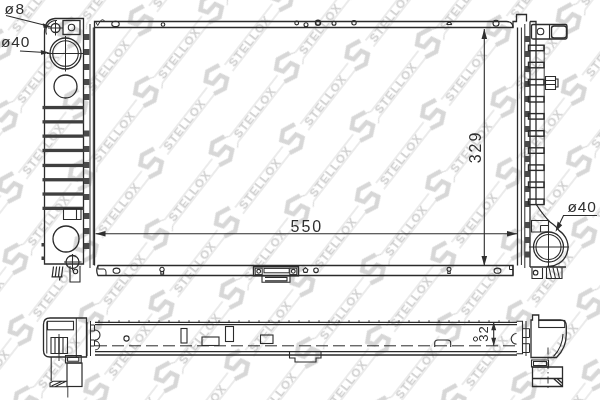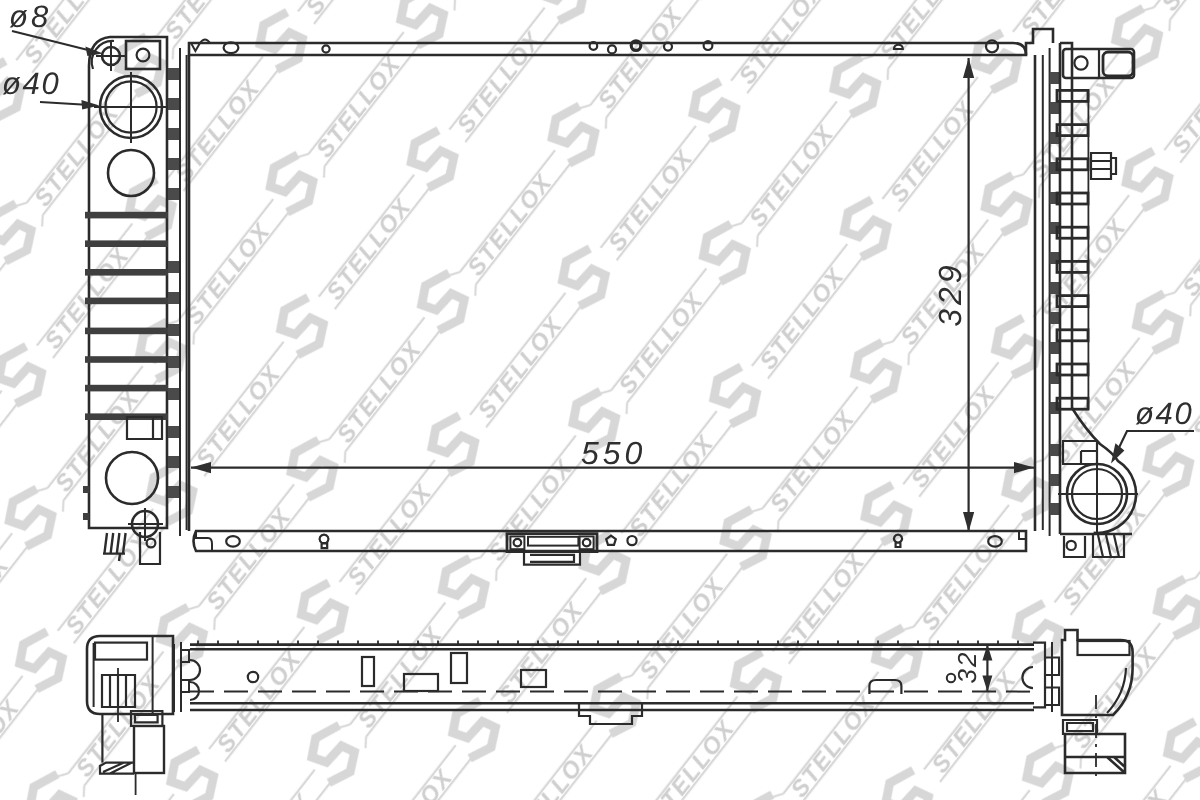--- a/index.html
+++ b/index.html
@@ -1,16 +1,16 @@
 <!DOCTYPE html>
 <html><head>
 <meta charset="utf-8">
 <style>
 html,body{margin:0;padding:0;background:#ffffff;}
-#stage{width:600px;height:400px;position:relative;overflow:hidden;background:#fff;font-style:italic;}
+#stage{width:600px;height:400px;position:relative;overflow:hidden;background:#fff;}
 text{font-family:"Liberation Sans",sans-serif;}
 </style>
 </head>
 <body>
 <div id="stage">
 <svg width="600" height="400" viewBox="0 0 600 400">
 <defs>
 <g id="wru">
   <path d="M-2,-5.5 H82 M-2,5.5 H82 M-2,-5.5 L-7,-9 M-2,5.5 L-7,9" stroke="#d8d8d8" stroke-width="1.1" fill="none"></path>
   <text x="2" y="4.6" font-size="12.8" font-weight="bold" letter-spacing="1" fill="#cfcfcf">STELLOX</text>

